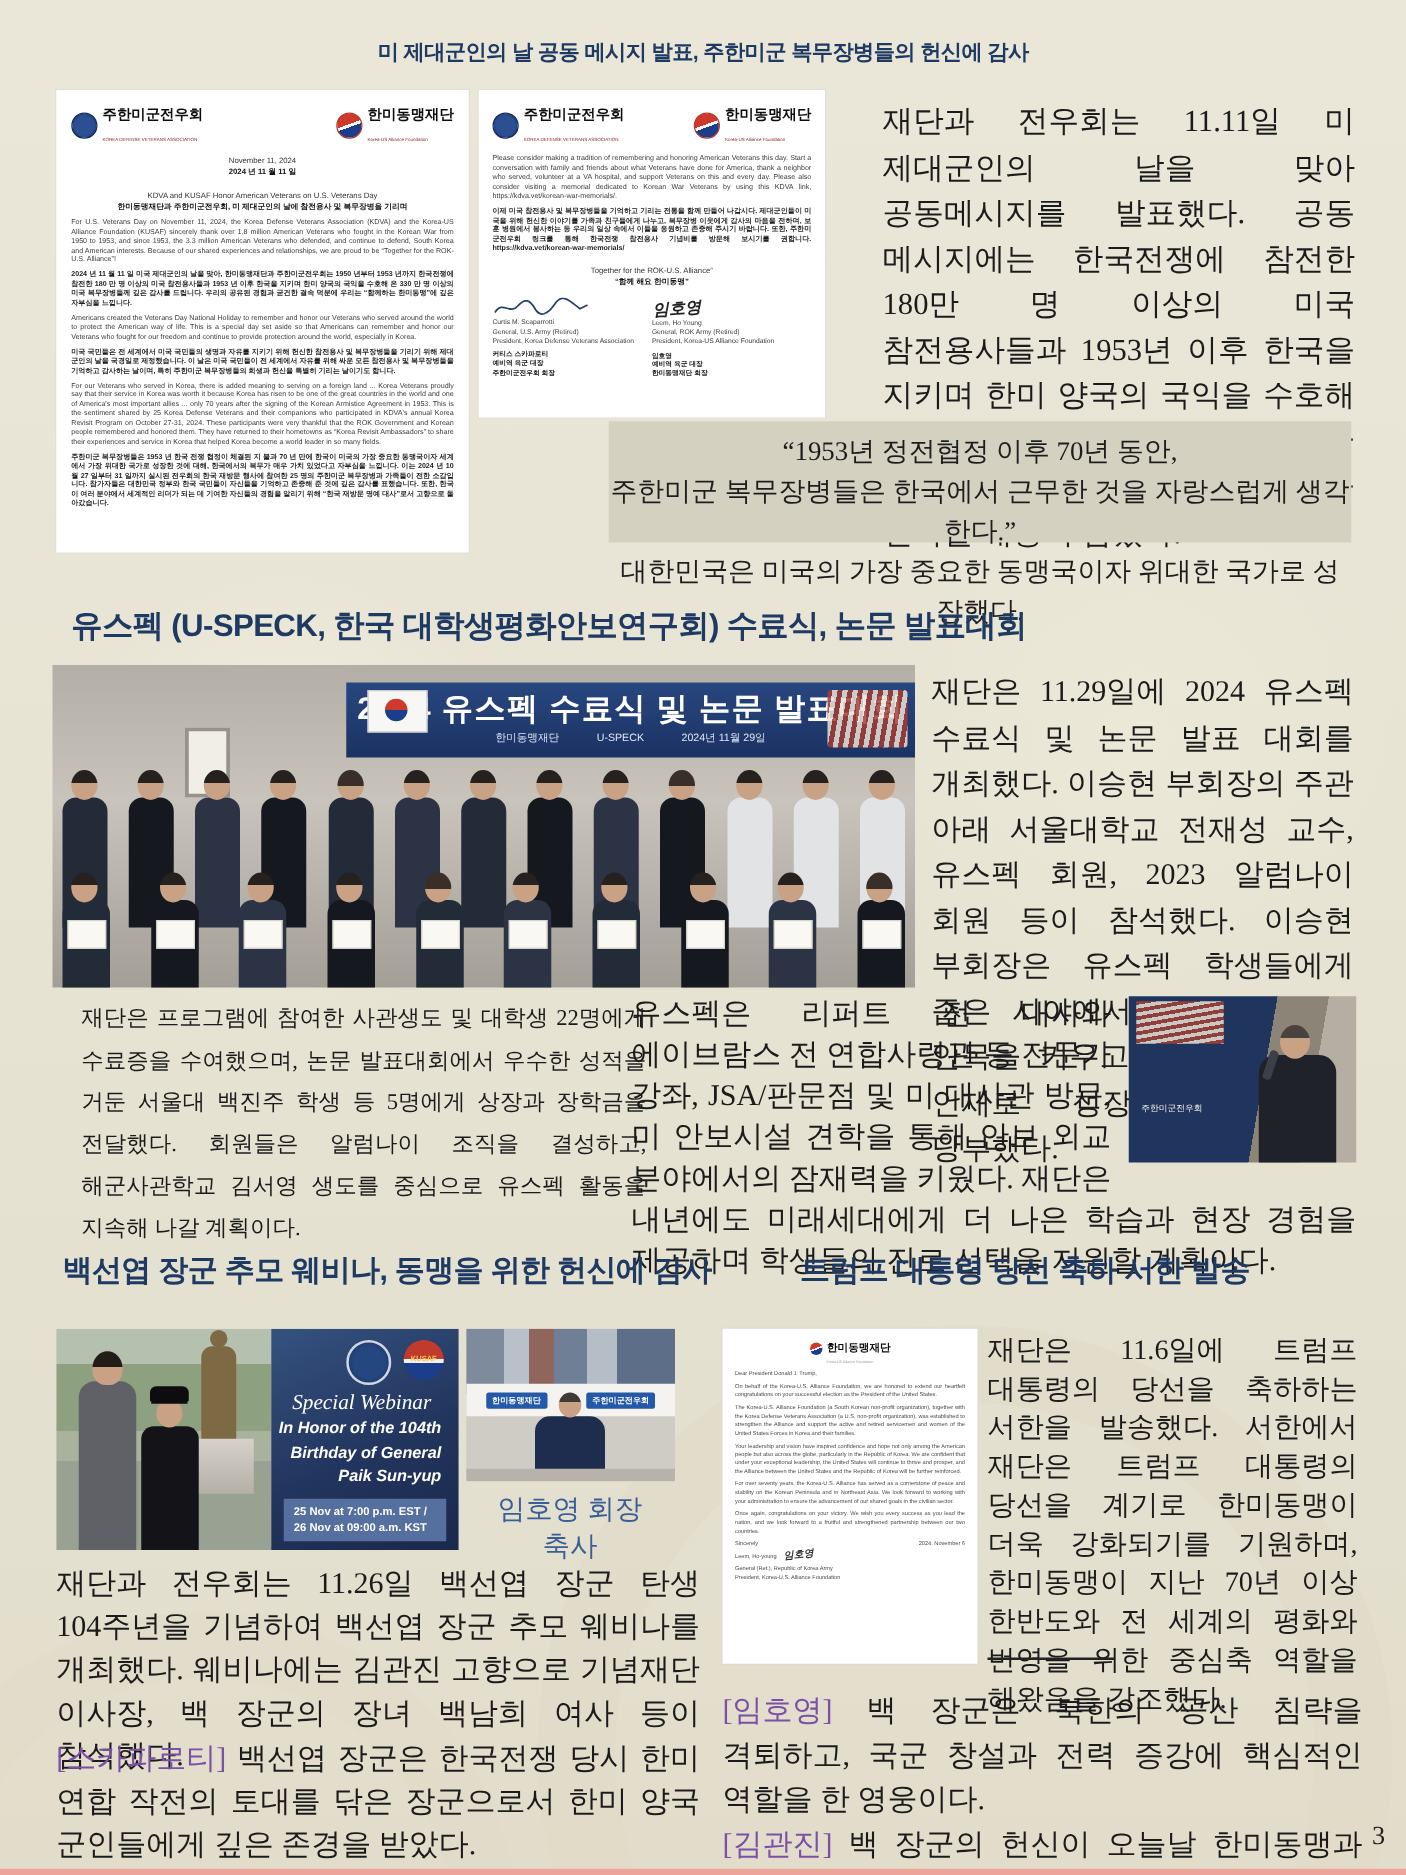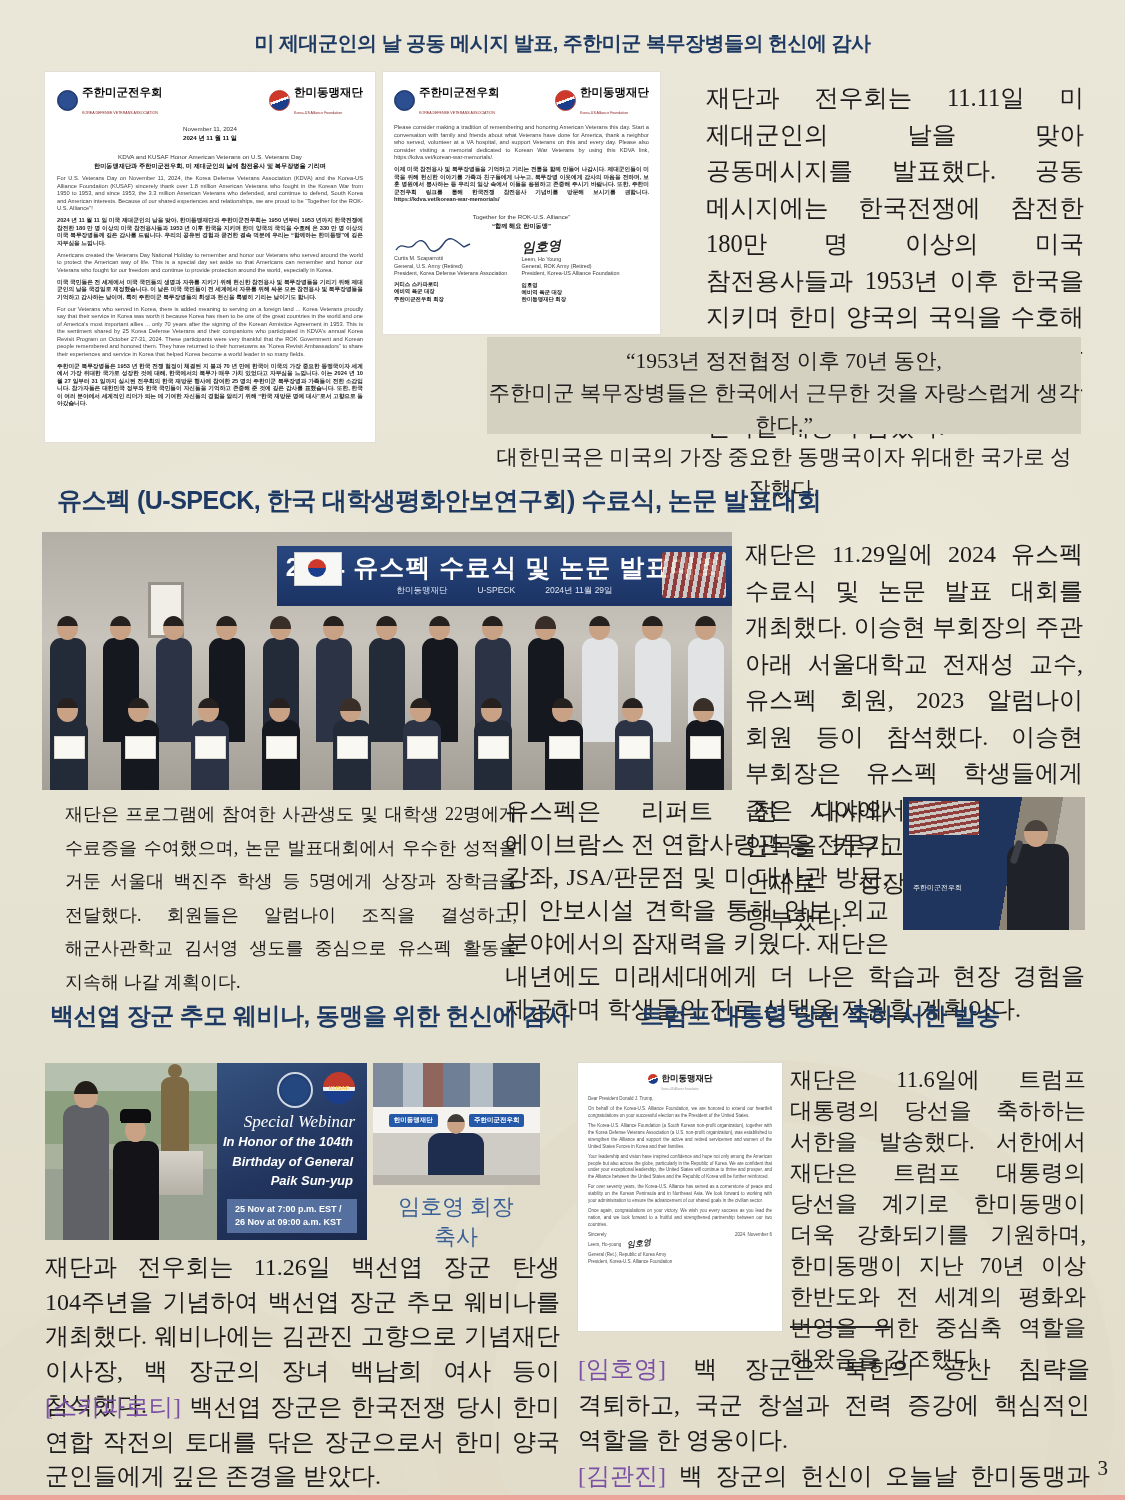--- a/index.html
+++ b/index.html
@@ -4,21 +4,21 @@
 <style>
   html,body{margin:0;padding:0;}
   body{width:1125px;height:1500px;background:#efede2;font-family:"Liberation Serif","DejaVu Serif",serif;}
   .page{position:relative;width:1125px;height:1500px;background:linear-gradient(180deg,#eae7d9 0%,#e7e4d4 45%,#e2ddcb 100%);overflow:hidden;}
   .wm{position:absolute;border-radius:50%;pointer-events:none;}
   .wm-a{left:430px;top:1060px;width:560px;height:560px;border:62px solid rgba(224,218,198,.5);}
   .wm-b{left:-90px;top:1290px;width:400px;height:400px;border:52px solid rgba(224,218,198,.42);}
   .wm-c{left:40px;top:450px;width:380px;height:380px;background:radial-gradient(circle,rgba(247,244,230,.65),rgba(247,244,230,0) 70%);}
   .wm-d{left:700px;top:380px;width:420px;height:420px;background:radial-gradient(circle,rgba(240,236,220,.5),rgba(240,236,220,0) 70%);}
   .sec-title{position:absolute;font-family:"Liberation Sans","DejaVu Sans",sans-serif;font-weight:bold;color:#1e3a63;letter-spacing:-.5px;}
-  .s1-title{left:0;right:0;top:30px;text-align:center;font-size:20px;}
+  .s1-title{left:0;right:0;top:30px;text-align:center;font-size:17px;}
   .s2-title{left:57px;top:484px;font-size:25px;}
   .s3-title{left:50px;top:1000px;font-size:24px;}
   .s4-title{left:640px;top:1000px;font-size:24px;}
 
   .ko-body{position:absolute;color:#1b1b1b;text-align:justify;word-break:keep-all;line-height:1.5;}
   .s1-body{left:706px;top:80px;width:378px;font-size:24.5px;line-height:1.49;}
   .quote-box{position:absolute;left:487px;top:337px;width:594px;height:97px;background:#d5d1c0;color:#1d1d1d;text-align:center;font-size:21.5px;line-height:32px;padding-top:8px;box-sizing:border-box;}
   .s2-intro{left:745px;top:536px;width:338px;font-size:24px;line-height:36.5px;}
   .s2-left{left:45px;top:798px;width:452px;font-size:18px;line-height:33.5px;margin-left:20px;}
   .s2-right{left:505px;top:795px;width:580px;font-size:24px;line-height:33px;}
@@ -88,21 +88,21 @@
   .fig-woman{position:absolute;left:18px;top:42px;width:46px;height:135px;background:#5f6167;border-radius:13px 13px 0 0;}
   .fig-woman::before{content:"";position:absolute;top:-24px;left:11px;width:24px;height:27px;border-radius:50% 50% 42% 42%;background:linear-gradient(180deg,#231d1a 48%,#c9a184 48%);}
   .fig-man{position:absolute;left:68px;top:78px;width:46px;height:99px;background:#141418;border-radius:10px 10px 0 0;}
   .fig-man::before{content:"";position:absolute;top:-22px;left:12px;width:21px;height:23px;border-radius:50%;background:#c9a184;}
   .fig-man::after{content:"";position:absolute;top:-32px;left:7px;width:31px;height:12px;background:#0d0d0f;border-radius:5px 5px 0 0;box-shadow:0 3px 0 -1px #0d0d0f;}
   .web-poster{position:absolute;left:172px;right:0;top:0;bottom:0;background:linear-gradient(155deg,#35527f 0%,#22355e 55%,#1a294b 100%);}
   .wp-logos{display:flex;justify-content:flex-end;gap:10px;padding:9px 12px 2px 0;}
   .wp-seal{width:32px;height:32px;border-radius:50%;}
   .wp-seal.kdva{background:radial-gradient(circle,#25477f 55%,#142a55);border:2px solid #cfd6e4;}
   .wp-seal.kusaf{background:linear-gradient(180deg,#c13a2c 48%,#f0f0ec 48% 58%,#1a3e8c 58%);display:flex;align-items:center;justify-content:center;color:#f5c64a;font:bold 6px "Liberation Sans",sans-serif;}
-  .wp-script{color:#fff;font-style:italic;font-size:17px;text-align:right;padding-right:12px;margin-top:2px;font-family:"Liberation Serif",serif;}
+  .wp-script{color:#fff;font-style:italic;font-size:17px;text-align:right;padding-right:22px;margin-top:2px;font-family:"Liberation Serif",serif;}
   .wp-line{color:#fff;font-weight:bold;font-style:italic;font-size:13px;text-align:right;padding-right:14px;line-height:1.5;font-family:"Liberation Sans",sans-serif;}
   .wp-band{position:absolute;left:10px;right:10px;bottom:7px;background:#55709e;color:#fff;font:bold 9px/1.45 "Liberation Sans",sans-serif;padding:4px 8px;}
 
   
   .video{position:absolute;left:373px;top:1063px;width:167px;height:122px;overflow:hidden;background:#cfccc6;}
   .vd-collage{position:absolute;left:0;top:0;right:0;height:52px;background:linear-gradient(90deg,#7e8b9d 0 18%,#b8c0c9 18% 30%,#8f655c 30% 42%,#6f7f95 42% 58%,#b5bdc6 58% 72%,#5d6f88 72%);}
   .vd-banner{position:absolute;left:0;right:0;top:44px;height:26px;background:#f4f3ef;display:flex;justify-content:space-around;align-items:center;}
   .vd-pill{background:#2458a8;color:#fff;font:bold 6.5px "Liberation Sans",sans-serif;padding:2px 5px;border-radius:2px;}
   .vd-man{position:absolute;left:55px;bottom:8px;width:56px;height:44px;background:#1e2c4e;border-radius:12px 12px 0 0;}
   .vd-man::before{content:"";position:absolute;top:-19px;left:19px;width:18px;height:20px;border-radius:50%;background:linear-gradient(180deg,#3f3a35 40%,#c9a184 40%);}

